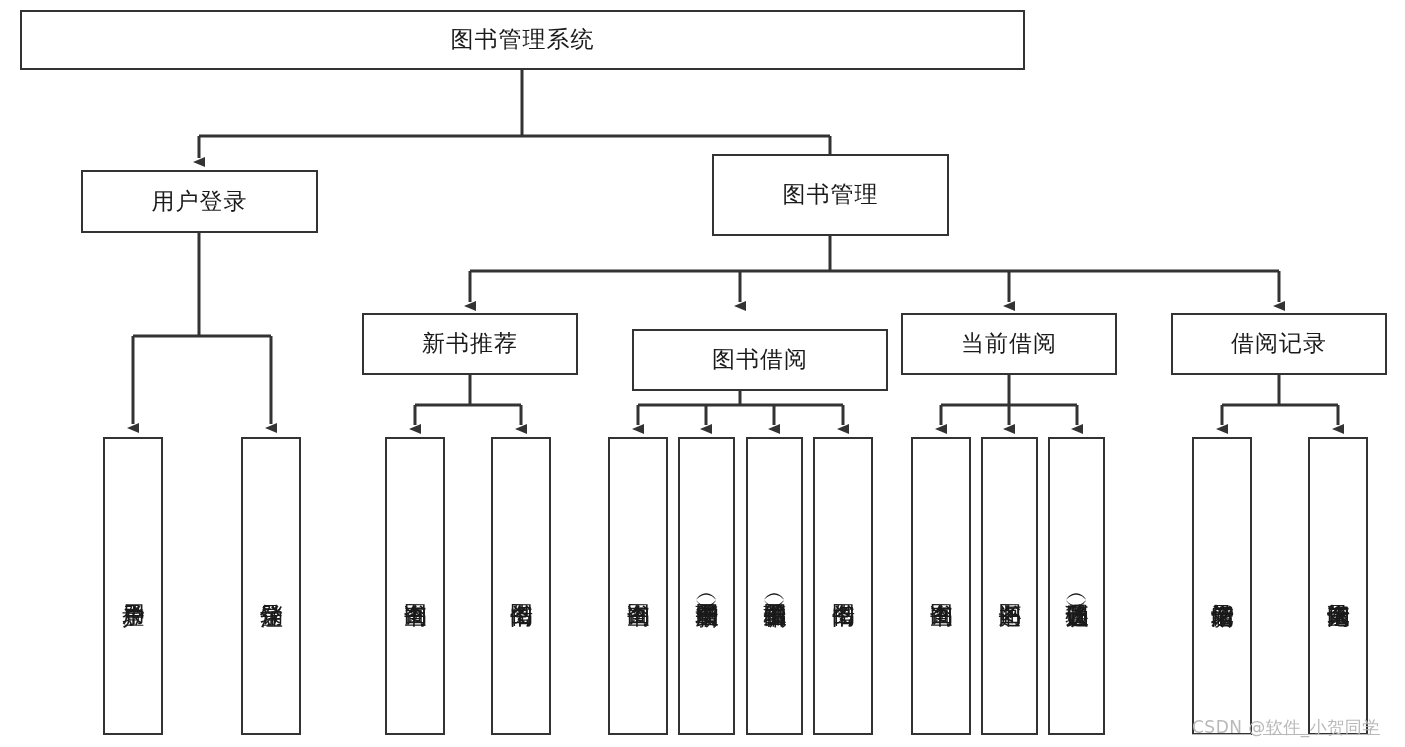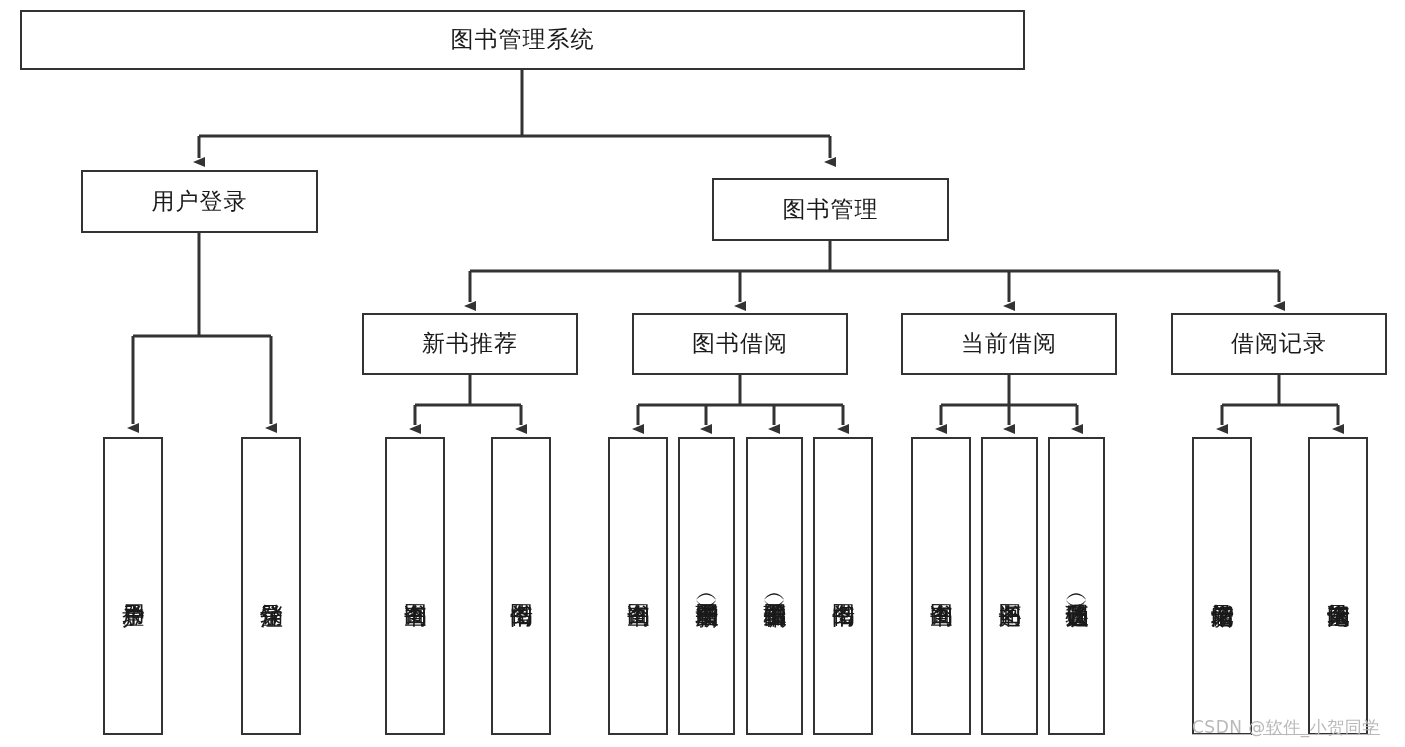--- a/index.html
+++ b/index.html
@@ -121,28 +121,28 @@
     </g>
   </svg>
 
   <div class="node horiz" style="left:20px; top:10px; width:1005px; height:60px;">
     <span>图书管理系统</span>
   </div>
 
   <div class="node horiz" style="left:81px; top:170px; width:237px; height:63px;">
     <span>用户登录</span>
   </div>
-  <div class="node horiz" style="left:712px; top:178px; width:237px; height:63px;">
+  <div class="node horiz" style="left:712px; top:154px; width:237px; height:82px;">
     <span>图书管理</span>
   </div>
 
   <div class="node horiz" style="left:362px; top:313px; width:216px; height:62px;">
     <span>新书推荐</span>
   </div>
-  <div class="node horiz" style="left:632px; top:313px; width:216px; height:62px;">
+  <div class="node horiz" style="left:632px; top:329px; width:256px; height:62px;">
     <span>图书借阅</span>
   </div>
   <div class="node horiz" style="left:1171px; top:313px; width:216px; height:62px;">
     <span>借阅记录</span>
   </div>
   <div class="node horiz" style="left:901px; top:313px; width:216px; height:62px;">
     <span>当前借阅</span>
   </div>
 
   <div class="node vert" style="left:103px; top:437px; width:60px; height:298px;">

